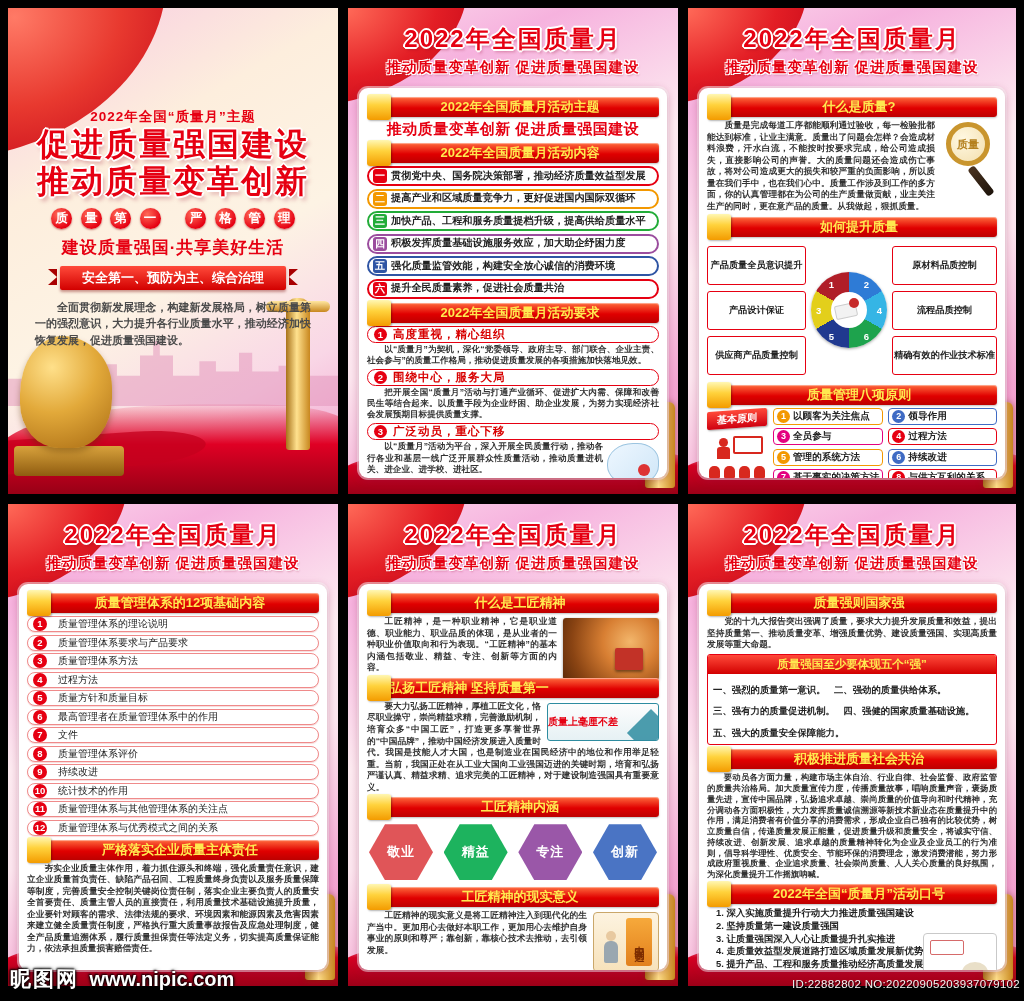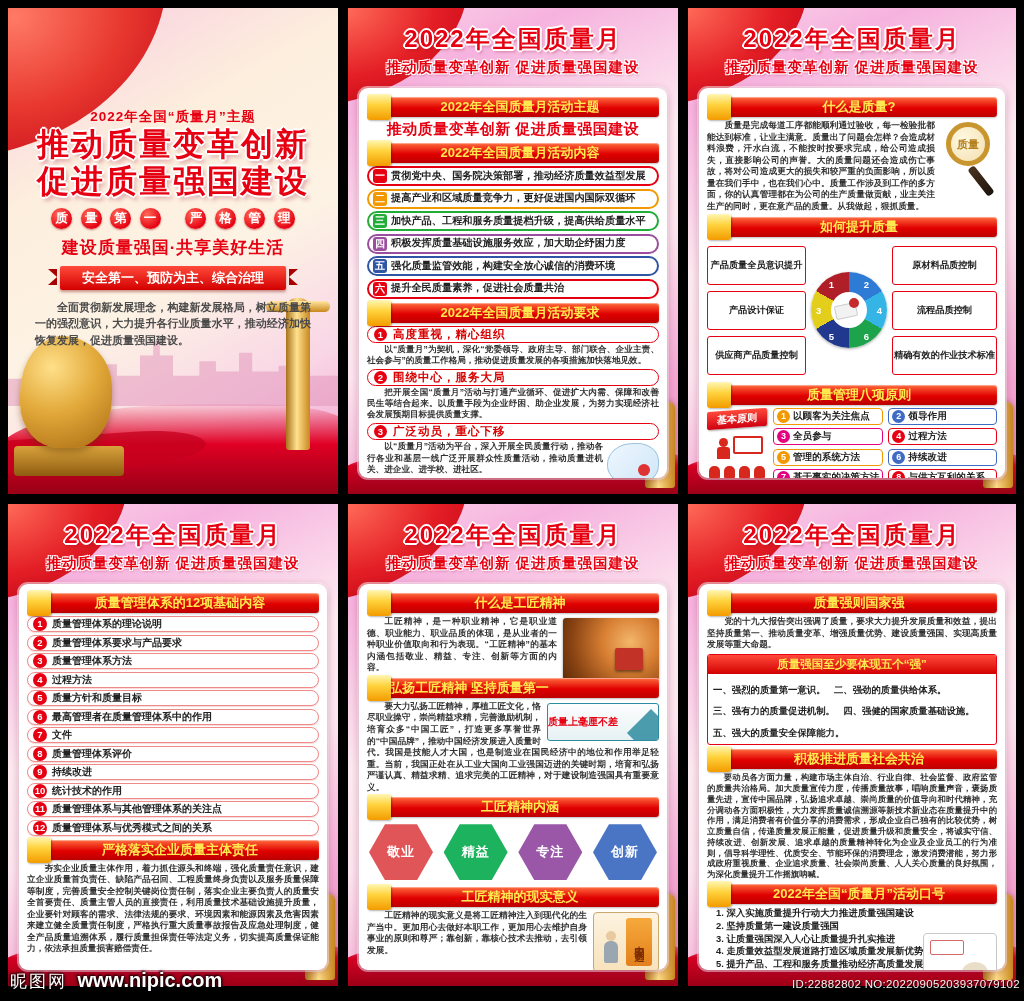--- a/index.html
+++ b/index.html
@@ -165,21 +165,21 @@
     background:#fff; padding:1px 3px; height:17px; }
   .prin-item .cnum { flex:0 0 auto; width:13px; height:13px; border-radius:50%; background:#e60012;
     color:#fff; font-size:9px; font-weight:800; line-height:13px; text-align:center; margin-right:3px; }
   .prin-item .ctxt { font-size:9.6px; font-weight:800; color:#222; white-space:nowrap; }
 
   
   .kitem { display:flex; align-items:center; border:1.5px solid #ef8a8a; border-radius:9px;
     background:#fff; padding:1px 5px; margin:2.5px 0; height:16px; box-shadow:0 1px 1px rgba(200,0,0,.15); }
   .kitem .knum { flex:0 0 auto; width:14px; height:14px; border-radius:50%; background:#e60012;
     color:#fff; font-size:9.5px; font-weight:800; line-height:14px; text-align:center; margin-right:5px; }
-  .kitem .ktxt { font-size:10px; font-weight:700; color:#222; white-space:nowrap; }
+  .kitem .ktxt { font-size:10px; font-weight:400; color:#222; white-space:nowrap;margin-left:6px; }
 
   
   .photo-seal { float:right; width:96px; height:62px; margin:2px 0 2px 6px; border-radius:3px;
     background:radial-gradient(circle at 70% 38%, #f3b66b 0%, #d87f33 35%, #8a4413 75%, #5d2a08 100%);
     position:relative; box-shadow:0 1px 3px rgba(0,0,0,.4); }
   .photo-seal::after { content:""; position:absolute; right:16px; bottom:10px; width:28px; height:22px;
     background:#c23227; border-radius:2px; box-shadow:0 2px 3px rgba(0,0,0,.45); }
   .banner-mini { float:right; width:112px; height:38px; margin:2px 0 2px 6px;
     background:linear-gradient(#fdfdfd,#e6f1f4); border:1px solid #2e8ca0; border-radius:3px;
     display:flex; align-items:center; justify-content:flex-start; position:relative; overflow:hidden; }
@@ -214,43 +214,43 @@
   .cartoon-p6 { float:right; width:74px; height:56px; margin:26px 0 0 6px; background:#fff;
     border:1px solid #c9c9c9; border-radius:4px; position:relative; }
   .cartoon-p6 .sg { position:absolute; left:6px; top:6px; width:34px; height:15px; background:#fff;
     border:1px solid #d66a6a; border-radius:2px; }
   .cartoon-p6 .bl { position:absolute; right:8px; bottom:6px; width:26px; height:20px;
     background:#e9dfc8; border-radius:50% 50% 40% 40%; box-shadow:-14px 4px 0 -6px #8fa3ad; }
 
   
   .wm-left { position:absolute; left:10px; bottom:8px; z-index:5; color:#fff;
     text-shadow:1px 1px 2px #000,-1px -1px 2px #000,0 0 4px rgba(0,0,0,.8); }
-  .wm-left .wm-logo { font-size:17px; font-weight:400; letter-spacing:2px; }
+  .wm-left .wm-logo { font-size:21px; font-weight:700; letter-spacing:2px; }
   .wm-left .wm-url { font-size:20px; font-weight:800; margin-left:6px; }
   .wm-right { position:absolute; right:4px; bottom:11px; z-index:5; color:#f2f2f2; font-size:11.5px;
     text-shadow:1px 1px 1px #000; letter-spacing:.3px; }
 </style>
 </head>
 <body>
 
 <div class="canvas">
 
   <section class="poster pos-p1">
     <span class="deco p1-flag"></span>
     <span class="deco skyline"></span>
     <span class="deco p1-silk"></span>
     <span class="deco p1-silk2"></span>
     <span class="deco lion-base"></span>
     <span class="deco lion"></span>
     <span class="deco pillar"></span>
     <span class="deco pillar-bar"></span>
 
     <div class="p1-kicker">2022年全国“质量月”主题</div>
+    <div class="p1-title">促进质量强国建设</div>
     <div class="p1-title">推动质量变革创新</div>
-    <div class="p1-title">促进质量强国建设</div>
     <div class="p1-badges">
       <span class="badge">质</span>
       <span class="badge">量</span>
       <span class="badge">第</span>
       <span class="badge">一</span>
       <span class="badge-gap"></span>
       <span class="badge">严</span>
       <span class="badge">格</span>
       <span class="badge">管</span>
       <span class="badge">理</span>

